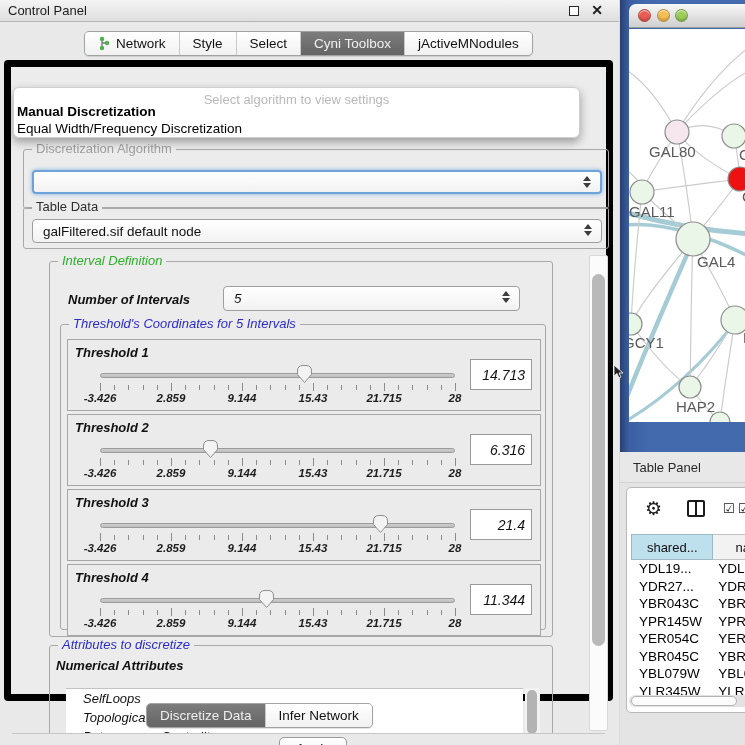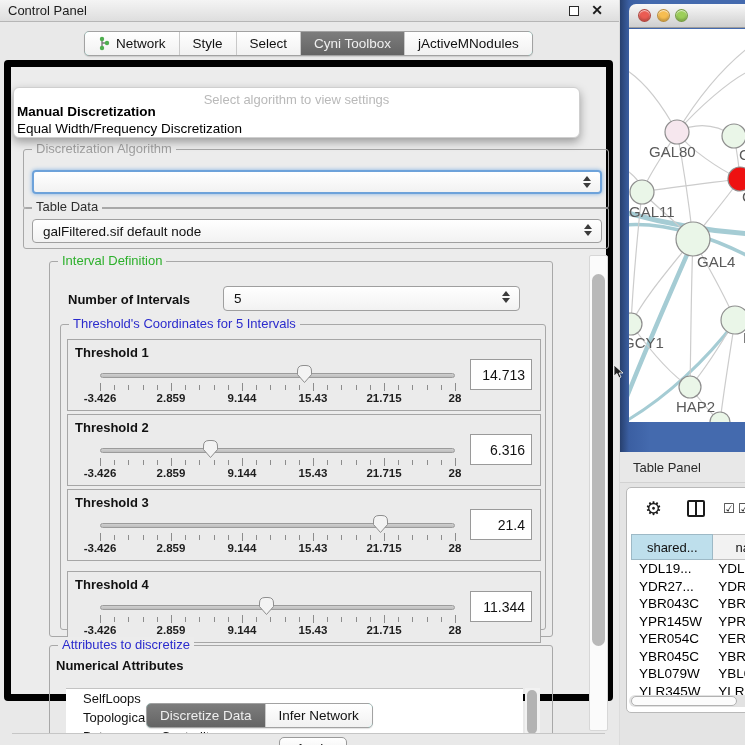--- a/index.html
+++ b/index.html
@@ -35,21 +35,21 @@
 
   .combo { position:absolute; height:24px; background:linear-gradient(#ffffff,#f2f2f2);
            border:1px solid #9f9f9f; border-radius:4px; font-size:13.5px; color:#111;
            display:flex; align-items:center; padding:0 10px; }
   .combo .stepper { position:absolute; right:9px; top:4px; display:flex; flex-direction:column; gap:2px; }
   .arr-up { width:0; height:0; border-left:4px solid transparent; border-right:4px solid transparent; border-bottom:5px solid #3c3c3c; }
   .arr-dn { width:0; height:0; border-left:4px solid transparent; border-right:4px solid transparent; border-top:5px solid #3c3c3c; }
   .combo.focus-ring { border:2px solid #6da2da; box-shadow:0 0 4px #7fb0e2; }
 
   
-  .scrollpane { position:absolute; left:0; top:186px; width:607px; height:480px; overflow:hidden; }
+  .scrollpane { position:absolute; left:0; top:186px; width:607px; height:480px; overflow:hidden;font-style:italic; }
   .vscroll { position:absolute; right:10px; top:2px; width:19px; height:476px; background:#fbfbfb;
              border:1px solid #d7d7d7; border-radius:2px; }
   .vscroll .thumb { position:absolute; left:2px; width:13px; background:#b9b9b9; border-radius:7px; }
   .sep-line { position:absolute; left:1px; right:1px; top:666px; height:1px; background:#c6c6c6; }
 
   
   .thresh-panel { position:absolute; left:6px; width:474px; height:72px; background:#ebebeb;
                   border:1px solid #a6a6a6; }
   .thresh-label { position:absolute; left:7px; top:5px; font-size:13px; font-weight:bold; color:#111; }
   .track { position:absolute; left:32px; top:33px; width:355px; height:5px; border-radius:3px;
@@ -304,21 +304,21 @@
                   <div class="tick-label" style="left: 103px;">2.859</div>
                   <div class="tick-label" style="left: 174px;">9.144</div>
                   <div class="tick-label" style="left: 245px;">15.43</div>
                   <div class="tick-label" style="left: 316px;">21.715</div>
                   <div class="tick-label" style="left: 387px;">28</div>
                   <div class="thumb-svg" style="left: 302.944px;"><svg width="19" height="20" viewBox="0 0 19 20">
                       <path d="M2.5 7 Q2.5 1.5 8 1.5 L11 1.5 Q16.5 1.5 16.5 7 L16.5 10.5 L9.5 18.5 L2.5 10.5 Z" fill="#f3f3f3" stroke="#8f8f8f" stroke-width="1"></path>
                     </svg></div>
                   <div class="val-box">21.4</div>
                 </div>
-                <div class="thresh-panel" style="top: 246px;">
+                <div class="thresh-panel" style="top: 239px;">
                   <div class="thresh-label">Threshold 4</div>
                   <div class="track"></div>
                   <div class="tick" style="left: 32px; top: 43px; height: 8px;"></div>
                   <div class="tick" style="left: 46.2px; top: 45px; height: 5px;"></div>
                   <div class="tick" style="left: 60.4px; top: 45px; height: 5px;"></div>
                   <div class="tick" style="left: 74.6px; top: 45px; height: 5px;"></div>
                   <div class="tick" style="left: 88.8px; top: 45px; height: 5px;"></div>
                   <div class="tick" style="left: 103px; top: 43px; height: 8px;"></div>
                   <div class="tick" style="left: 117.2px; top: 45px; height: 5px;"></div>
                   <div class="tick" style="left: 131.4px; top: 45px; height: 5px;"></div>

